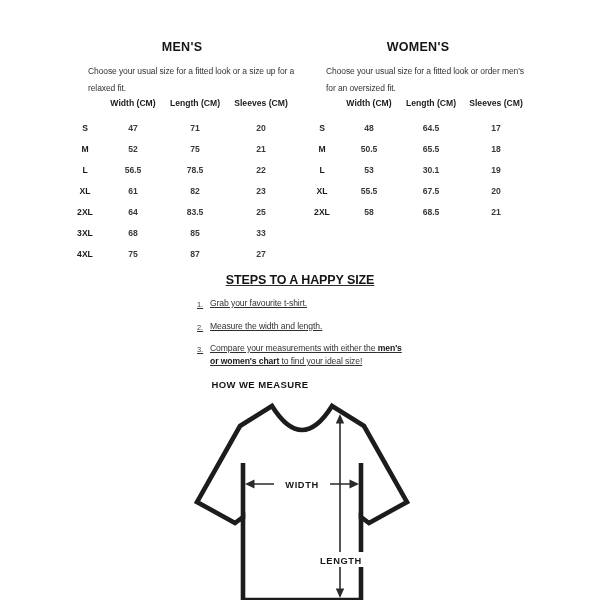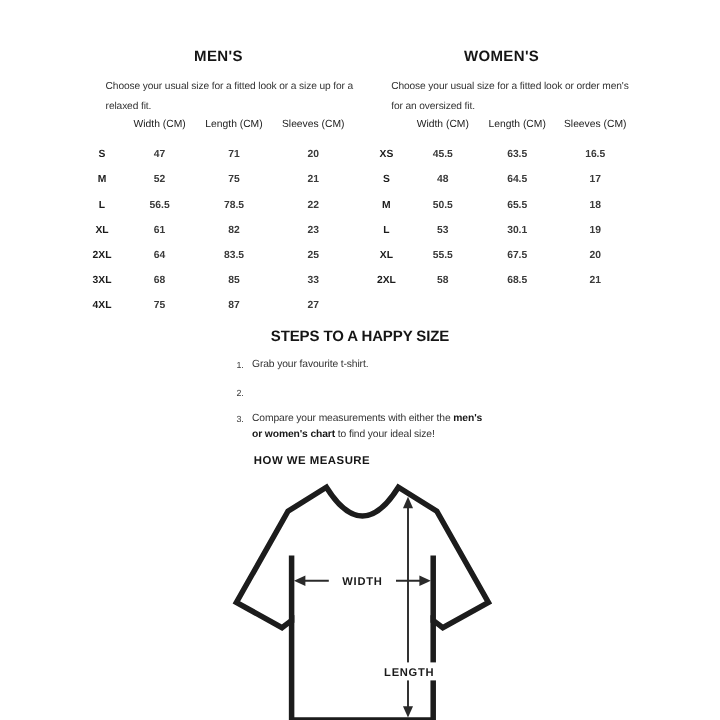--- a/index.html
+++ b/index.html
@@ -13,24 +13,24 @@
              font-size:12.5px;font-weight:700;letter-spacing:.3px;color:#151515;}
   .intro{position:absolute;top:23px;left:20px;width:208px;margin:0;
          font-size:8.5px;line-height:17px;letter-spacing:-.1px;color:#333;}
   .size-table{position:absolute;top:56px;left:0;right:0;font-size:8.6px;}
   .tr{display:grid;align-items:center;height:21px;}
   .mens .tr{grid-template-columns:34px 62px 62px 70px;}
   .womens .tr{grid-template-columns:32px 62px 62px 68px;}
   .thead .tr{height:13px;}
   .tbody{margin-top:8px;}
   .c{text-align:center;color:#3a3a3a;font-weight:bold;}
-  .c.h{font-weight:400;color:#1b1b1b;}
+  .c.h{font-weight:700;color:#1b1b1b;}
   .c.size{font-weight:700;color:#1b1b1b;}
   
-  .steps{position:absolute;left:0;top:257px;width:600px;}
+  .steps{position:absolute;left:0;top:257px;width:600px;text-decoration:underline;}
   .steps-title{margin:0;text-align:center;font-size:12.5px;font-weight:700;
                letter-spacing:-.1px;color:#151515;}
   .steps ol{list-style:none;margin:10px 0 0 197px;padding:0;}
   .steps li{display:flex;gap:6px;margin-bottom:8.5px;font-size:8.6px;line-height:13px;color:#333;}
   .steps .num{flex:none;width:7px;font-size:7.4px;padding-top:1px;color:#3a3a3a;}
   .steps .txt{max-width:200px;letter-spacing:-.1px;}
   .steps b{font-weight:700;color:#171717;}
   
   .measure-title{position:absolute;left:0;top:363px;width:520px;margin:0;text-align:center;
                  font-size:9.5px;font-weight:700;letter-spacing:.4px;color:#151515;}
@@ -109,26 +109,20 @@
       <div class="thead">
         <div class="tr">
           <span class="c"></span>
           <span class="c h">Width (CM)</span>
           <span class="c h">Length (CM)</span>
           <span class="c h">Sleeves (CM)</span>
         </div>
       </div>
       <div class="tbody">
         <div class="tr">
-          <span class="c size">XS</span>
-          <span class="c">45.5</span>
-          <span class="c">63.5</span>
-          <span class="c">16.5</span>
-        </div>
-        <div class="tr">
           <span class="c size">S</span>
           <span class="c">48</span>
           <span class="c">64.5</span>
           <span class="c">17</span>
         </div>
         <div class="tr">
           <span class="c size">M</span>
           <span class="c">50.5</span>
           <span class="c">65.5</span>
           <span class="c">18</span>
@@ -157,20 +151,21 @@
 
   <section class="steps">
     <h2 class="steps-title">STEPS TO A HAPPY SIZE</h2>
     <ol>
       <li>
         <span class="num">1.</span>
         <span class="txt"><span>Grab your favourite t-shirt.</span><b></b><span></span></span>
       </li>
       <li>
         <span class="num">2.</span>
+        <span class="txt"><span>Measure the width and length.</span><b></b><span></span></span>
       </li>
       <li>
         <span class="num">3.</span>
         <span class="txt"><span>Compare your measurements with either the </span><b>men's or women's chart</b><span> to find your ideal size!</span></span>
       </li>
     </ol>
   </section>
 
   <h2 class="measure-title">HOW WE MEASURE</h2>
 

